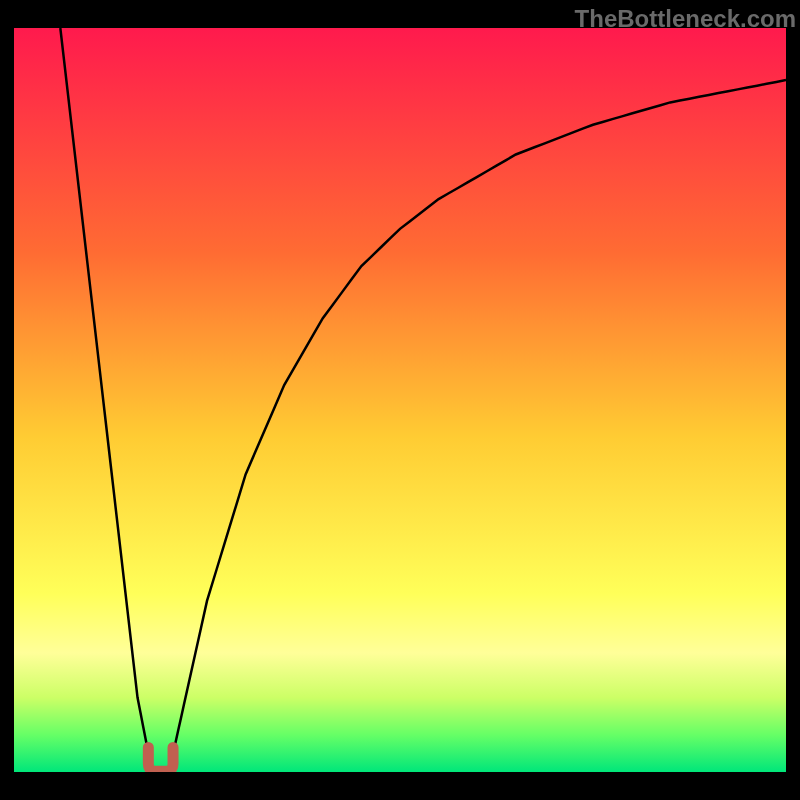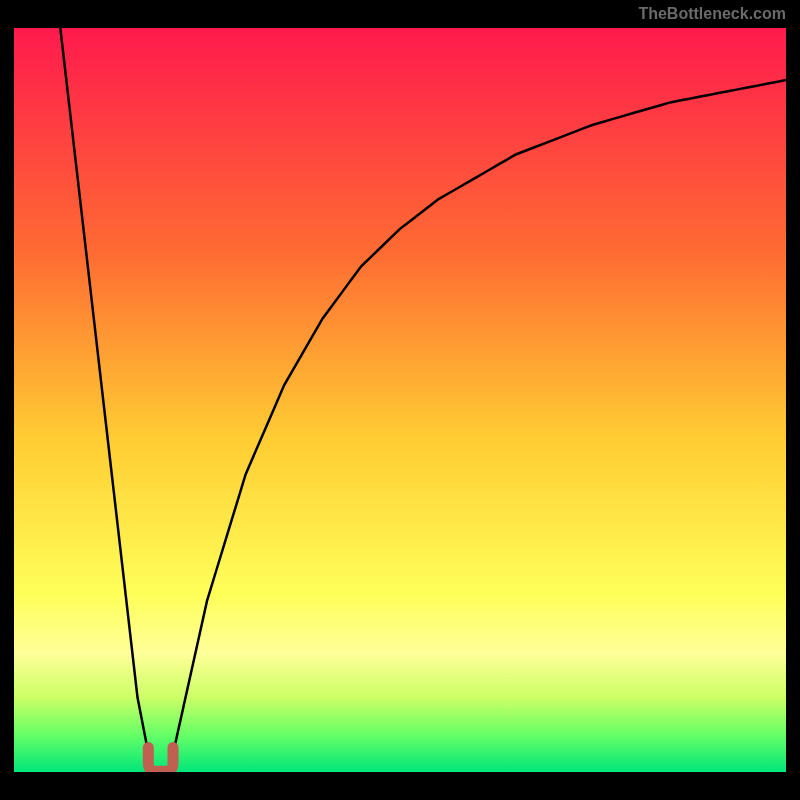--- a/index.html
+++ b/index.html
@@ -14,23 +14,23 @@
     }
     .outer-frame {
       width: 800px;
       height: 800px;
       background: #000;
       position: relative;
     }
     .watermark {
       position: absolute;
       top: 5px;
-      right: 14px;
+      right: 4px;
       font-family: Arial, Helvetica, sans-serif;
-      font-size: 16px;
+      font-size: 24px;
       font-weight: bold;
       color: #6a6a6a;
       z-index: 10;
     }
     .chart-area {
       position: absolute;
       left: 14px;
       right: 14px;
       top: 28px;
       bottom: 28px;

